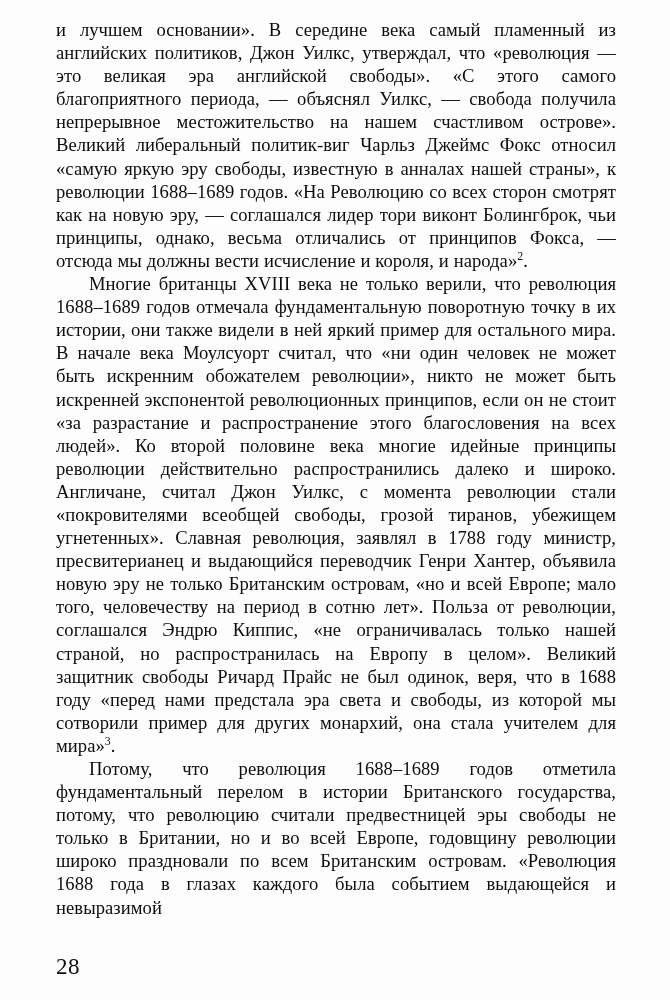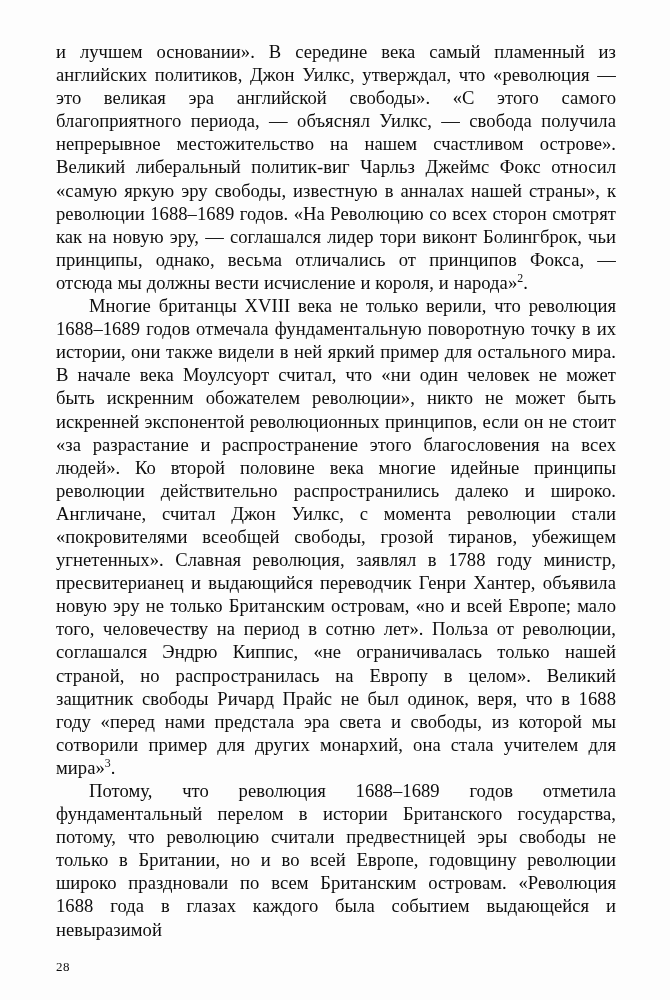--- a/index.html
+++ b/index.html
@@ -32,32 +32,31 @@
     font-size: 18.6px;
     line-height: 23.1px;
     letter-spacing: 0.05px;
     word-spacing: 0.2px;
     text-indent: 33px;
     -webkit-hyphens: none;
     hyphens: none;
   }
   .para.first {
     text-indent: 0;
-    margin-top: 22px;
   }
   .para sup {
     font-size: 0.64em;
     line-height: 0;
     vertical-align: super;
   }
   .folio {
     position: absolute;
     left: 56px;
     top: 957px;
-    font-size: 13px;
+    font-size: 23px;
     line-height: 20px;
     letter-spacing: 0.4px;
   }
 </style>
 </head>
 <body>
 
 <div class="page">
 
   <div class="text-column">

